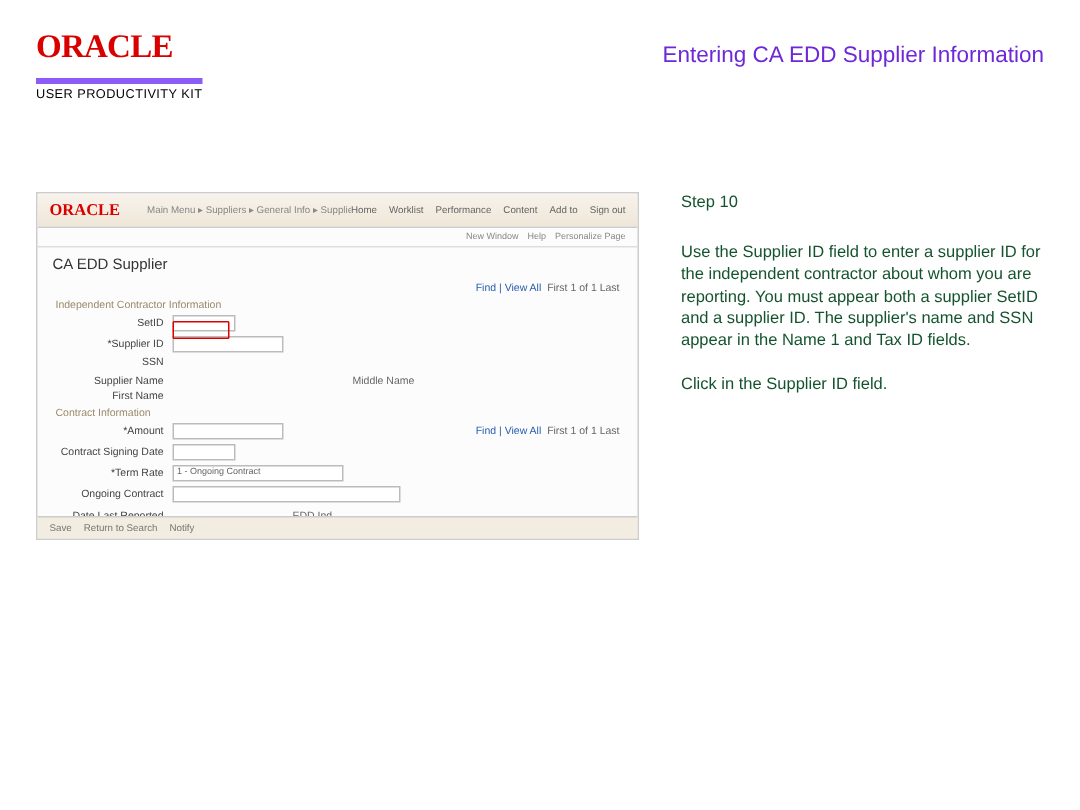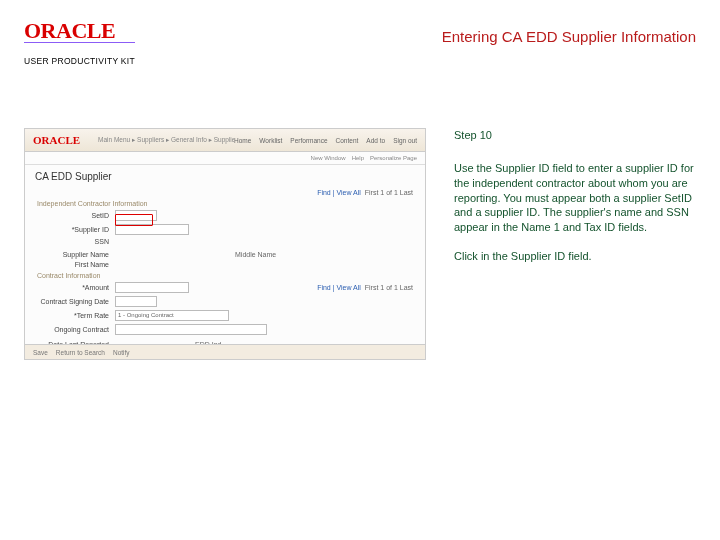--- a/index.html
+++ b/index.html
@@ -2,22 +2,22 @@
 <html><head>
 <meta charset="utf-8">
 <style>
 html,body{margin:0;padding:0;width:720px;height:540px;background:#fff;font-family:Arial,Helvetica,sans-serif;color:#000}
 .page{position:relative;width:720px;height:432px}
 
 
 .hdr{position:absolute;left:24px;top:20px;right:24px;display:flex;align-items:flex-start;justify-content:space-between}
 .logo{line-height:1}
 .logo-oracle{font-family:Georgia,serif;font-weight:bold;font-size:22px;color:#d90000;letter-spacing:-0.5px}
-.logo-upk{font-size:8.5px;letter-spacing:0.3px;color:#000;border-top:1px solid #8b5cf6;padding-top:14px;margin-top:0}
-.page-title{font-size:15px;color:#b91c1c;margin-top:8px}
+.logo-upk{font-size:8.5px;letter-spacing:0.3px;color:#000;border-top:4px solid #8b5cf6;padding-top:2px;margin-top:10px}
+.page-title{font-size:15px;color:#6d28d9;margin-top:8px}
 
 
 .content{position:absolute;left:24px;top:128px;right:24px;display:flex;gap:28px}
 .shot{width:400px;height:230px;border:1px solid #ccc;background:#fcfcfc;font-size:7px;color:#555;position:relative;overflow:hidden}
 .shot-hdr{height:22px;background:linear-gradient(#f8f3ec,#eee6d7);border-bottom:1px solid #ccc;display:flex;align-items:center}
 .ora-mini{font-family:Georgia,serif;font-weight:bold;color:#d90000;font-size:11px;margin-left:8px}
 .crumbs{color:#888;font-size:6.5px;margin-left:18px;flex:1;white-space:nowrap;overflow:hidden}
 .top-tabs{display:flex;gap:8px;color:#666;font-size:6.5px;margin-right:8px}
 .subbar{height:12px;border-bottom:1px solid #ddd;display:flex;justify-content:flex-end;align-items:center;font-size:6px;color:#888;padding-right:8px;gap:6px}
 .big-title{font-size:10px;color:#333;padding:6px 10px 2px}

